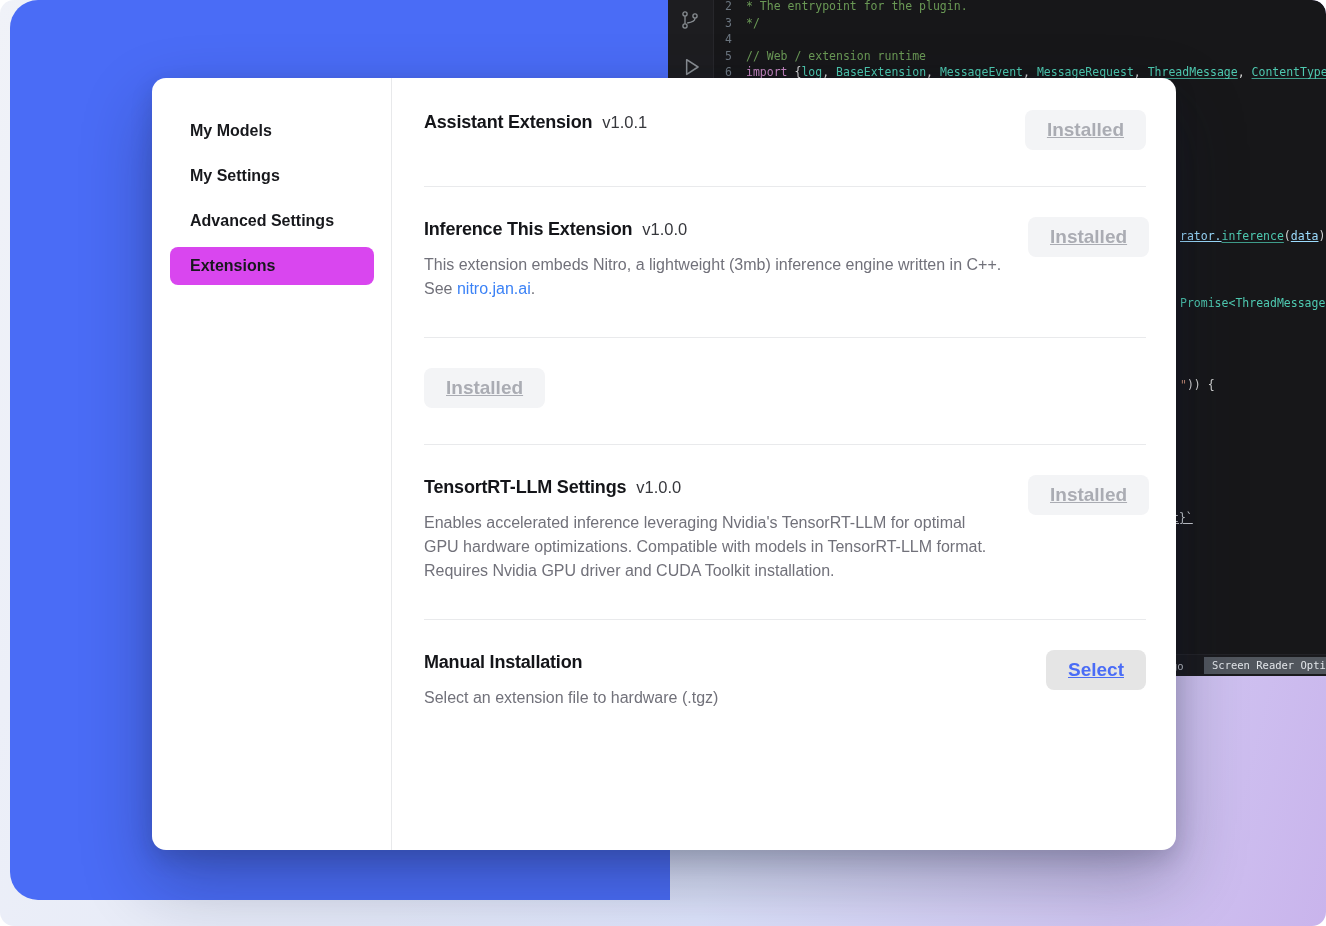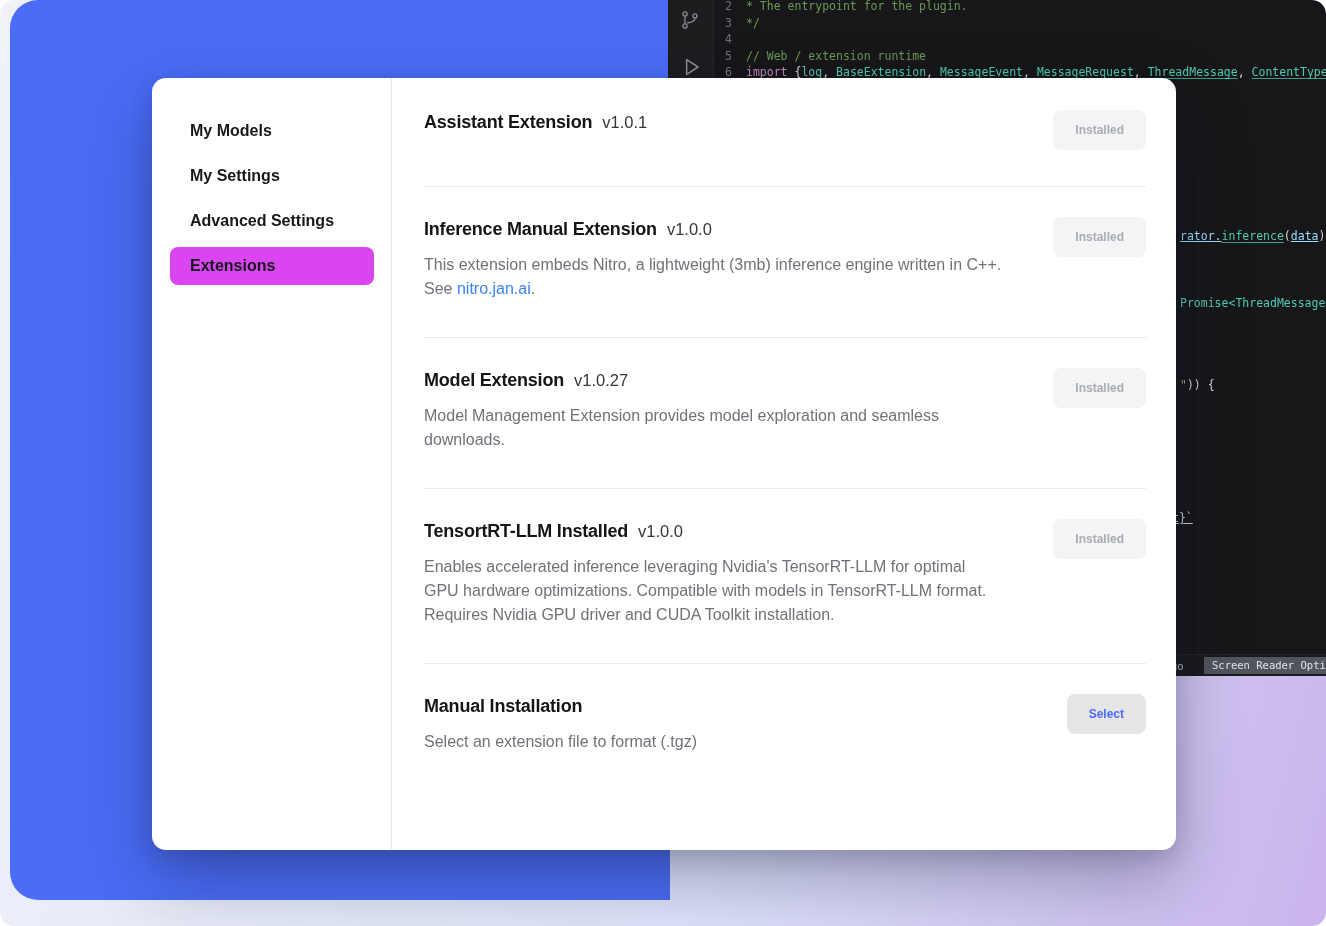--- a/index.html
+++ b/index.html
@@ -79,21 +79,21 @@
   }
   .ext-row:first-child { padding-top:32px; }
   .ext-row:last-child { border-bottom:none; padding-bottom:32px; }
   .ext-title { font-size:18px; line-height:24px; font-weight:700; color:#141519; letter-spacing:-.2px; }
   .ext-version { font-size:16.5px; font-weight:400; color:#36373c; margin-left:10px; letter-spacing:0; }
   .ext-desc { width:580px; max-width:100%; font-size:16px; line-height:24px; color:#71717a; margin-top:12px; }
   .ext-link { color:#3b82f6; text-decoration:none; cursor:pointer; }
 
   .btn {
     flex:none; height:40px; border:none; border-radius:8px; padding:0 22px;
-    font-family:inherit; font-size:12px; font-weight:600; cursor:pointer;
+    font-family:inherit; font-size:19px; font-weight:600; cursor:pointer;text-decoration:underline;
   }
   .btn-installed { background:#f3f4f6; color:#aaacb3; }
   .btn-select { background:#e5e5e5; color:#4a6cf6; }
 </style>
 </head>
 <body>
 
 <div class="page">
 
   <div class="bg-blue"></div>
@@ -162,45 +162,41 @@
 
       <div class="ext-row">
         <div>
           <div class="ext-title"><span>Assistant Extension</span><span class="ext-version">v1.0.1</span></div>
         </div>
         <button class="btn btn-installed">Installed</button>
       </div>
 
       <div class="ext-row">
         <div>
-          <div class="ext-title"><span>Inference Manual Extension</span><span class="ext-version">v1.0.0</span></div>
+          <div class="ext-title"><span>Inference This Extension</span><span class="ext-version">v1.0.0</span></div>
           <div class="ext-desc"><span>This extension embeds Nitro, a lightweight (3mb) inference engine written in C++. See </span><a class="ext-link">nitro.jan.ai</a><span>.</span></div>
         </div>
         <button class="btn btn-installed">Installed</button>
       </div>
 
       <div class="ext-row">
-        <div>
-          <div class="ext-title"><span>Model Extension</span><span class="ext-version">v1.0.27</span></div>
-          <div class="ext-desc">Model Management Extension provides model exploration and seamless downloads.</div>
-        </div>
-        <button class="btn btn-installed">Installed</button>
-      </div>
-
-      <div class="ext-row">
-        <div>
-          <div class="ext-title"><span>TensortRT-LLM Installed</span><span class="ext-version">v1.0.0</span></div>
+        <button class="btn btn-installed">Installed</button>
+      </div>
+
+      <div class="ext-row">
+        <div>
+          <div class="ext-title"><span>TensortRT-LLM Settings</span><span class="ext-version">v1.0.0</span></div>
           <div class="ext-desc">Enables accelerated inference leveraging Nvidia's TensorRT-LLM for optimal GPU hardware optimizations. Compatible with models in TensorRT-LLM format. Requires Nvidia GPU driver and CUDA Toolkit installation.</div>
         </div>
         <button class="btn btn-installed">Installed</button>
       </div>
 
       <div class="ext-row">
         <div>
           <div class="ext-title">Manual Installation</div>
-          <div class="ext-desc">Select an extension file to format (.tgz)</div>
+          <div class="ext-desc">Select an extension file to hardware (.tgz)</div>
         </div>
         <button class="btn btn-select">Select</button>
       </div>
 
     </div>
   </div>
 </div>
 
 </body></html>

